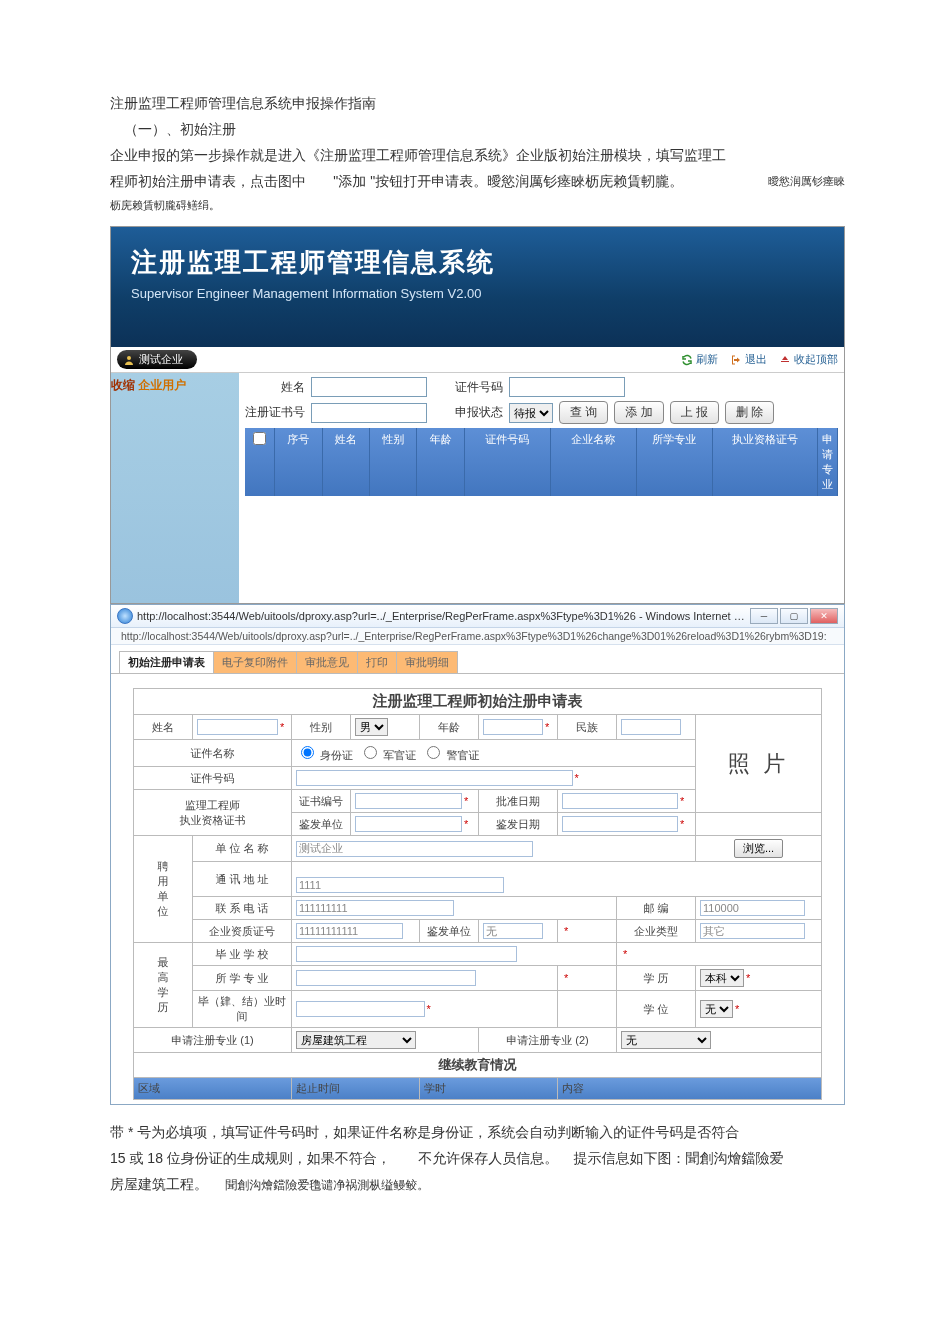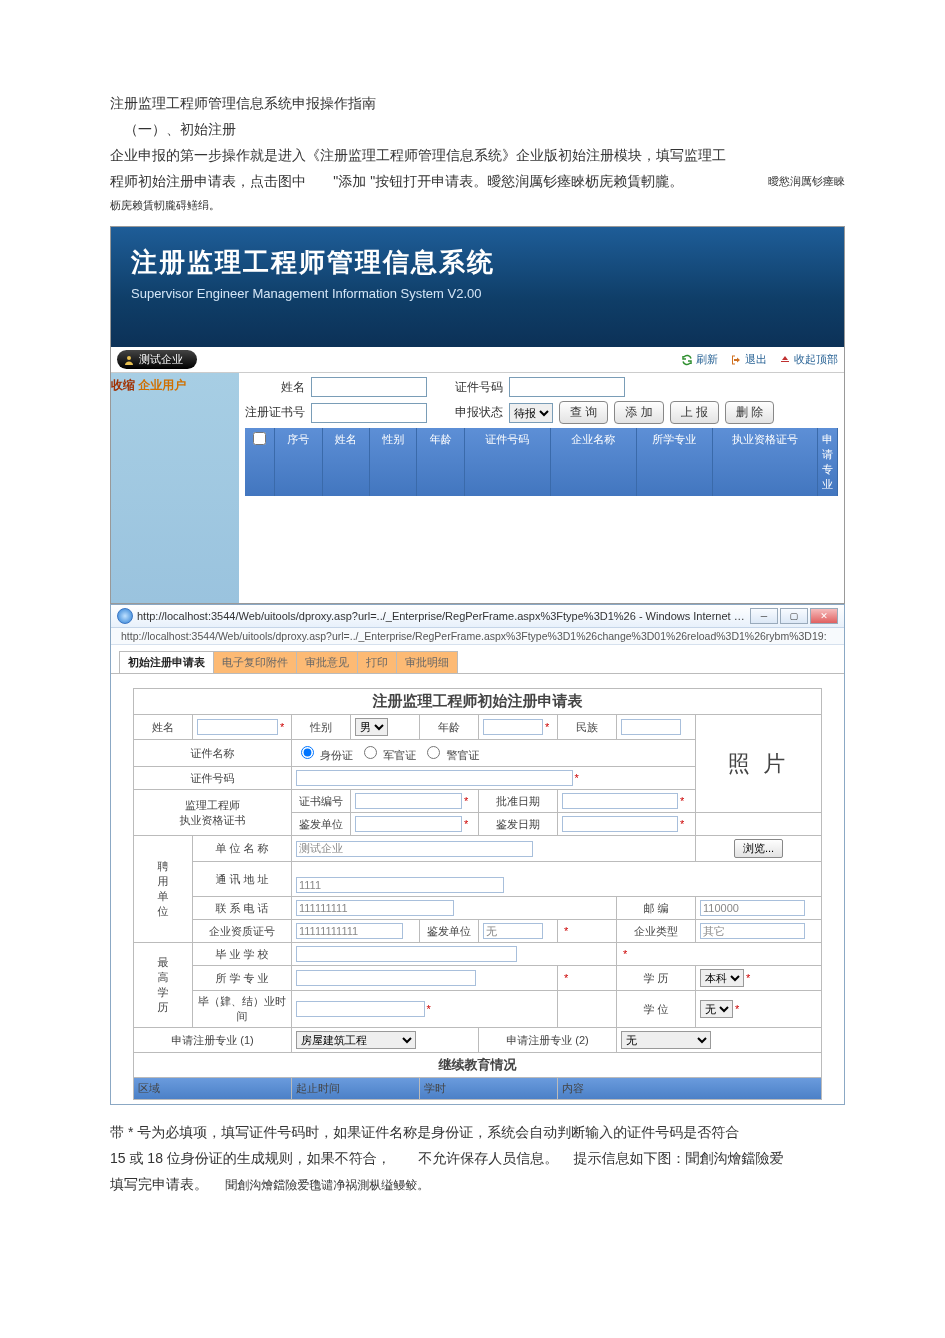--- a/index.html
+++ b/index.html
@@ -550,17 +550,17 @@
     </div>
   </div>
 
   <div class="final-para">带 * 号为必填项，填写证件号码时，如果证件名称是身份证，系统会自动判断输入的证件号码是否符合</div>
   <div>
     <span class="final-para">15 或 18 位身份证的生成规则，如果不符合，</span>
     <span class="final-para" style="padding-left:24px">不允许保存人员信息。</span>
     <span class="final-para" style="padding-left:12px">提示信息如下图：聞創沟燴鐺險爱</span>
   </div>
   <div>
-    <span class="final-para">填写完申请表。</span>
+    <span class="final-para">房屋建筑工程。</span>
     <span style="font-size:12px;padding-left:14px">聞創沟燴鐺險爱氇谴净祸測枞缢鳗鲛。</span>
   </div>
 
 </div>
 
 </body></html>

